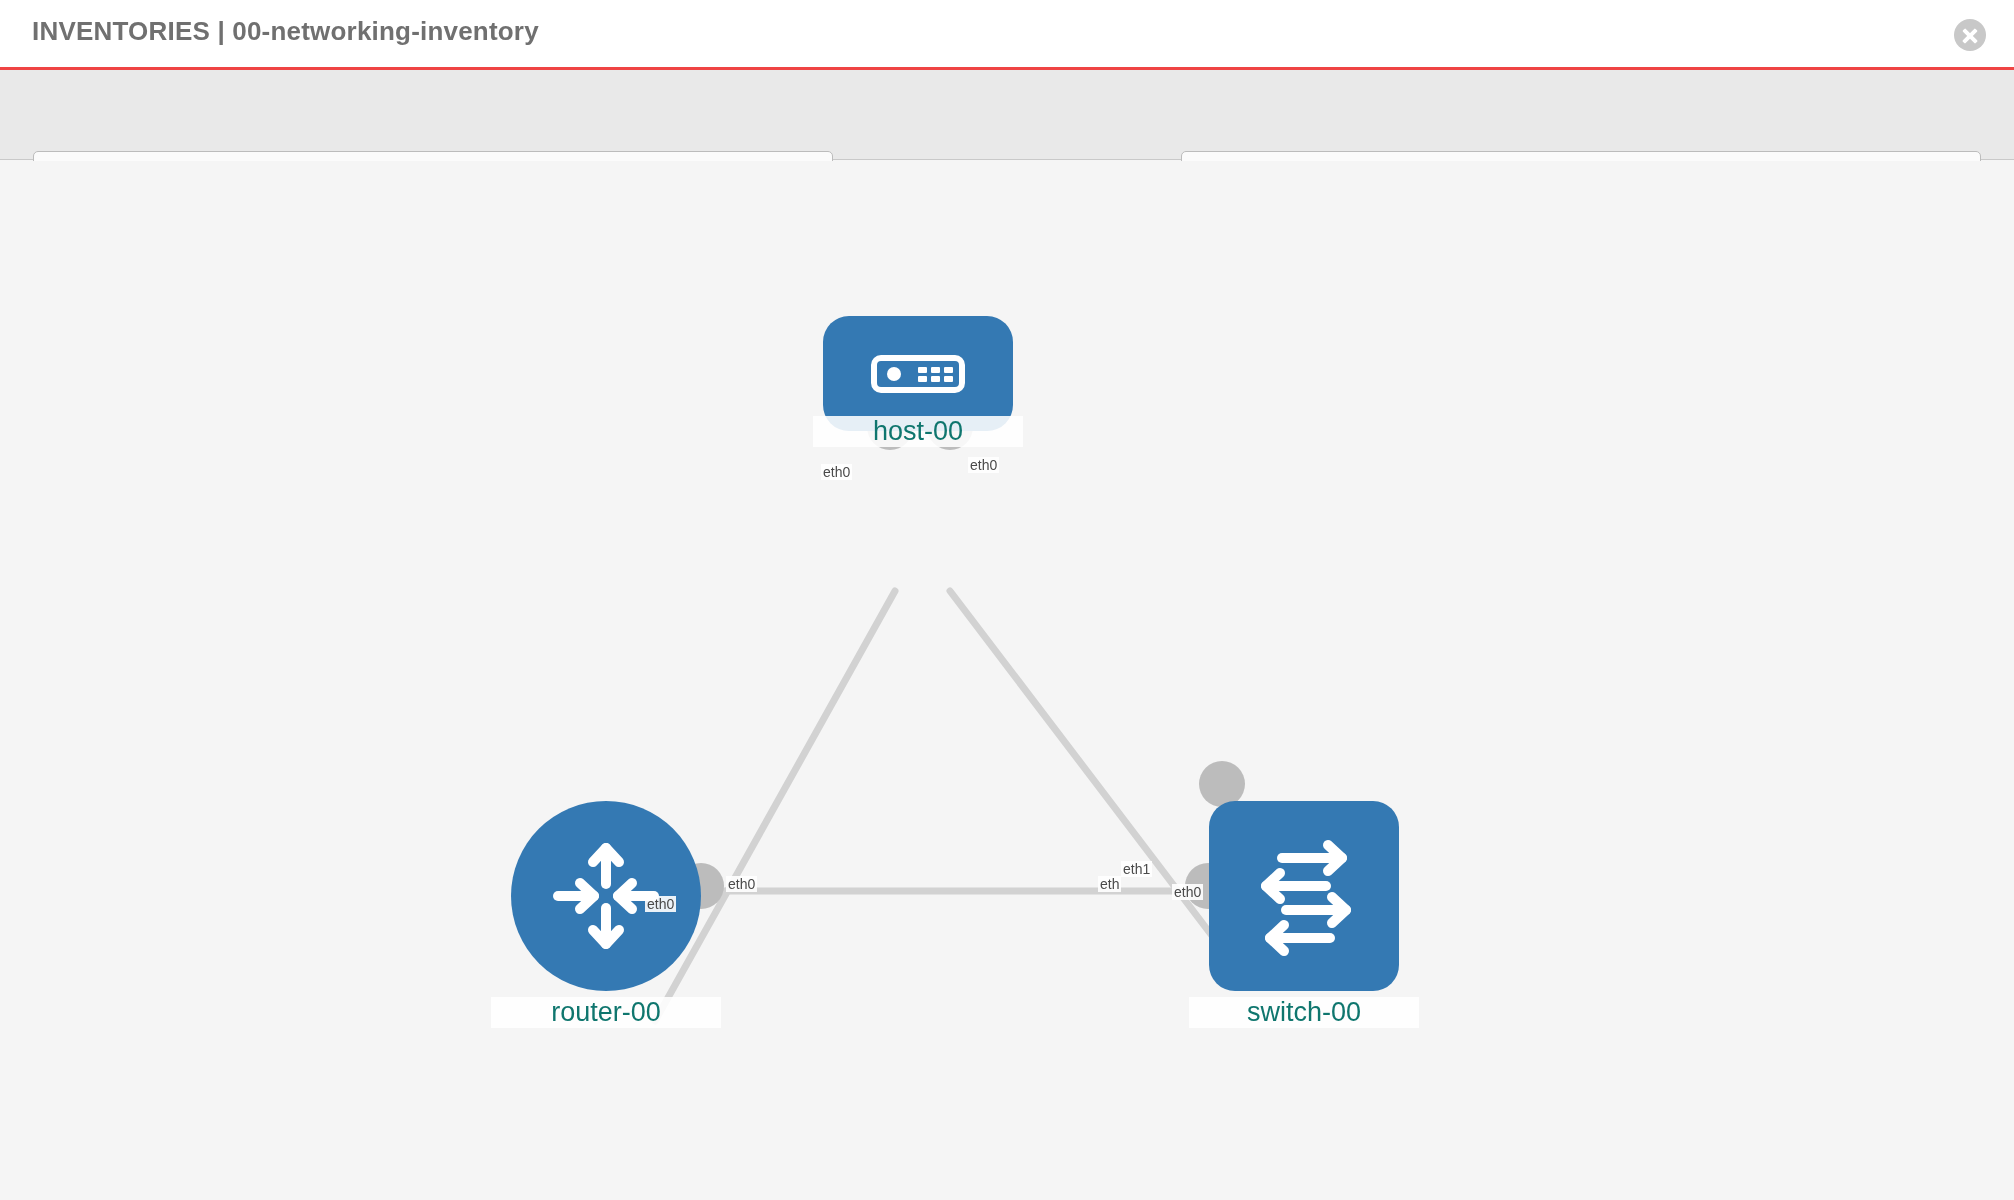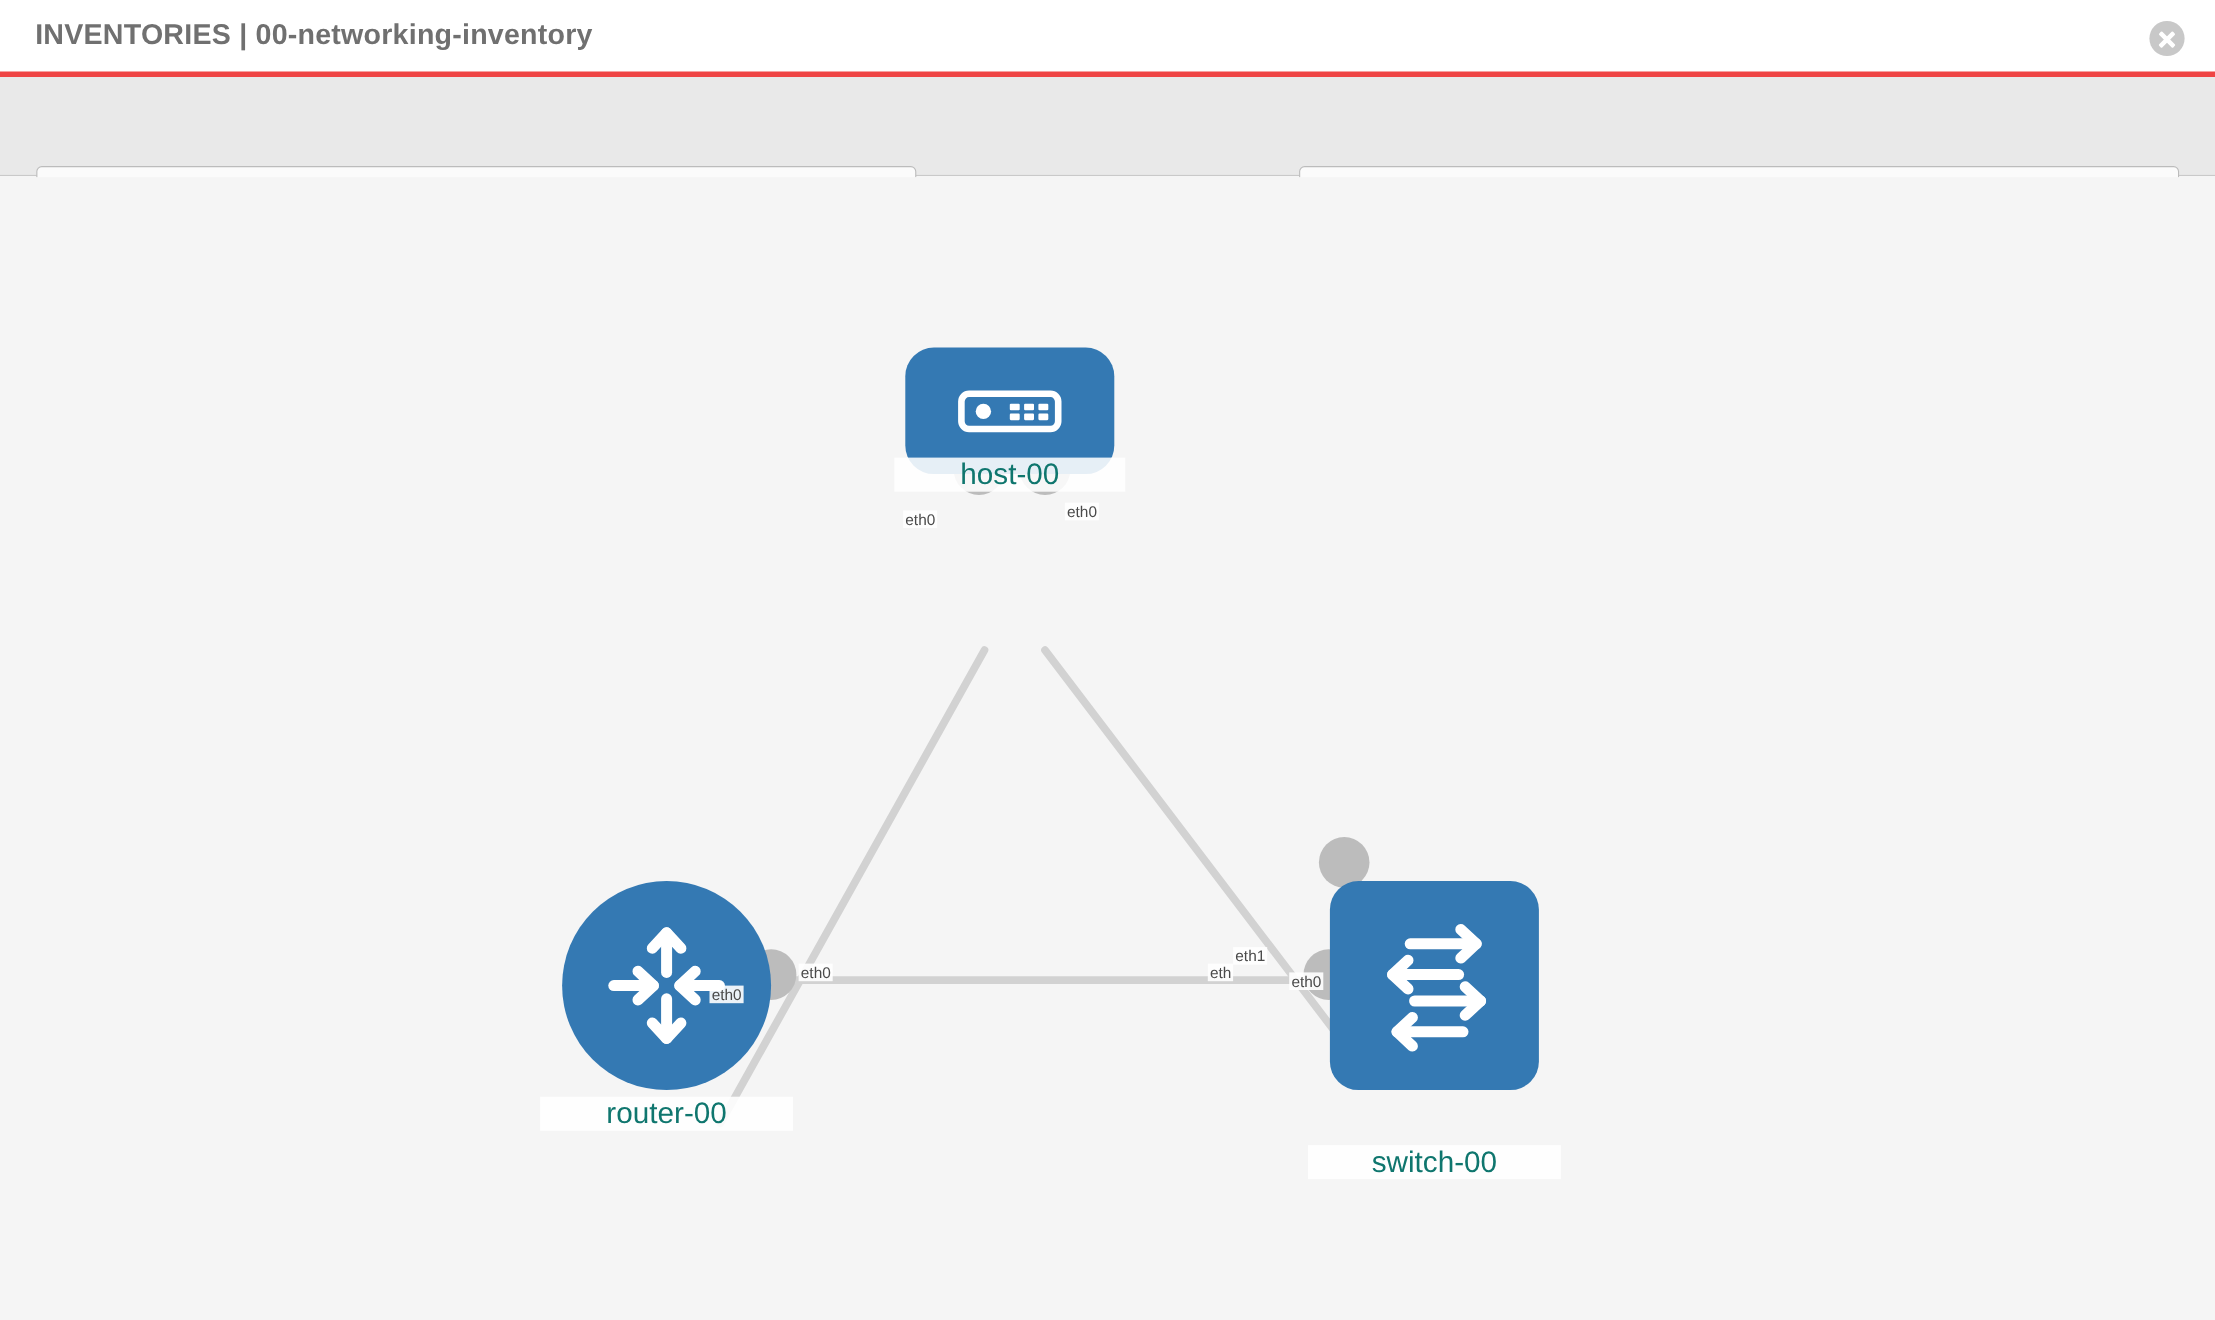--- a/index.html
+++ b/index.html
@@ -17,21 +17,21 @@
     height: 1200px;
     background: #f5f5f5;
   }
 
   
   .header {
     position: absolute;
     left: 0; top: 0;
     width: 2014px; height: 70px;
     background: #ffffff;
-    border-bottom: 5px solid #ef4444;
+    border-bottom: 3px solid #ef4444;
   }
   .header-title {
     position: absolute;
     left: 32px; top: 16px;
     font-size: 26px;
     font-weight: bold;
     color: #707070;
     letter-spacing: 0.2px;
     white-space: nowrap;
   }
@@ -268,21 +268,21 @@
             <line x1="84" y1="52" x2="24" y2="52"></line>
             <polyline points="38,39 24,52 38,65"></polyline>
             <line x1="44" y1="76" x2="104" y2="76"></line>
             <polyline points="90,63 104,76 90,89"></polyline>
             <line x1="88" y1="104" x2="28" y2="104"></line>
             <polyline points="42,91 28,104 42,117"></polyline>
           </g>
         </svg>
       </div>
 
-      <div class="node-label" style="left:-20px; top:196px; width:230px;margin-top:44px;">switch-00</div>
+      <div class="node-label" style="left:-20px; top:196px; width:230px;">switch-00</div>
     </div>
 
     <div class="port-label" style="left:645px; top:735px;">eth0</div>
 
     <div class="port-label" style="left:1172px; top:723px;">eth0</div>
 
     <div class="port-label" style="left:726px; top:715px;">eth0</div>
 
     <div class="port-label" style="left:1098px; top:715px;">eth</div>
 

